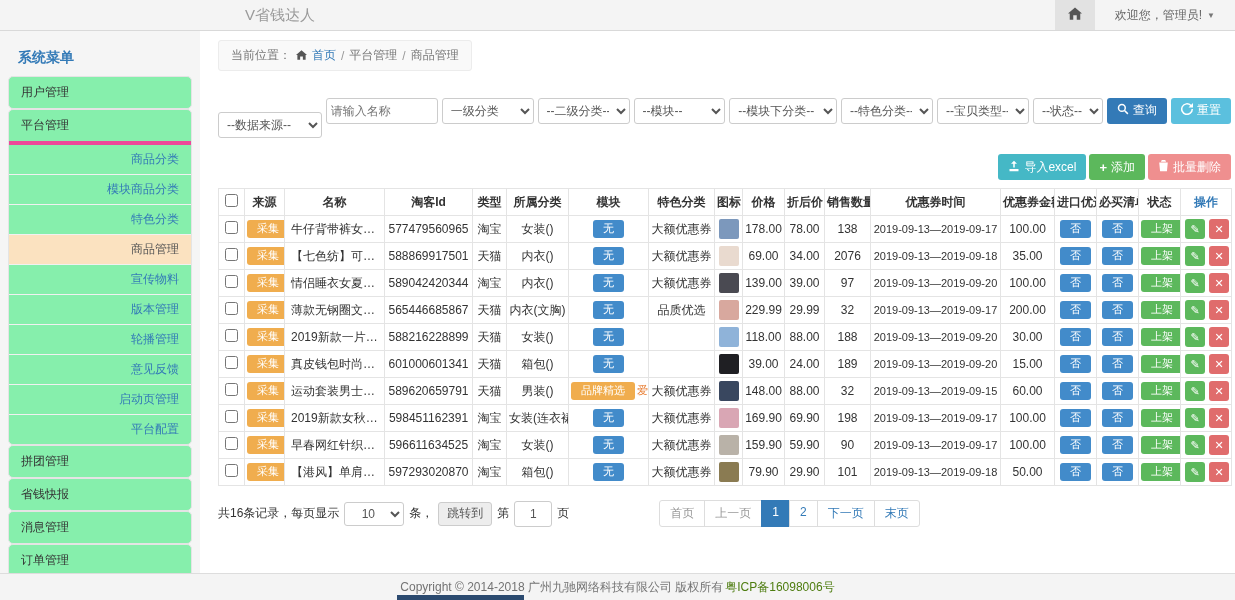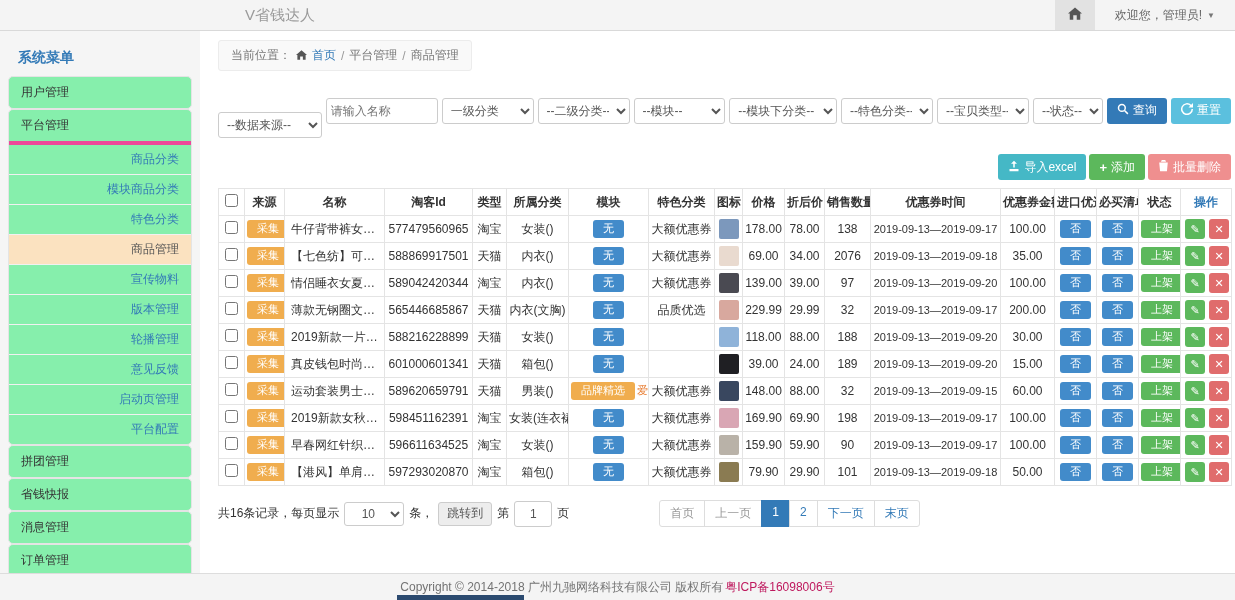--- a/index.html
+++ b/index.html
@@ -68,21 +68,21 @@
   .jump-btn { background: #ededed; border: 1px solid #ccc; border-radius: 3px; height: 24px; padding: 0 8px; color: #555; font-size: 12px; cursor: pointer; font-family: Liberation Sans, sans-serif; }
   .jump-input { width: 38px; height: 24px; text-align: center; }
   .pager { display: flex; margin-left: 90px; }
   .page-btn { border: 1px solid #ddd; padding: 4px 10px; margin-left: -1px; background: #fff; color: #337ab7; cursor: pointer; }
   .page-btn:first-child { border-radius: 3px 0 0 3px; margin-left: 0; }
   .page-btn:last-child { border-radius: 0 3px 3px 0; }
   .page-btn.disabled { color: #999; cursor: default; }
   .page-btn.active { background: #337ab7; border-color: #337ab7; color: #fff; }
   
   .page-footer { position: absolute; left: 0; right: 0; bottom: 0; height: 27px; background: #f4f4f4; border-top: 1px solid #ddd; display: flex; align-items: center; justify-content: center; gap: 2px; color: #737373; z-index: 2; }
-  .icp-link { color: #be185d; cursor: pointer; }
+  .icp-link { color: #4d7c0f; cursor: pointer; }
   .taskbar-peek { position: absolute; left: 397px; bottom: 0; width: 127px; height: 5px; background: #2b4a6f; z-index: 3; }
 </style>
 </head>
 <body>
 
 <div class="side-strip"></div>
 
 <header class="topbar">
   <div class="brand">V省钱达人</div>
   <div class="top-right">

